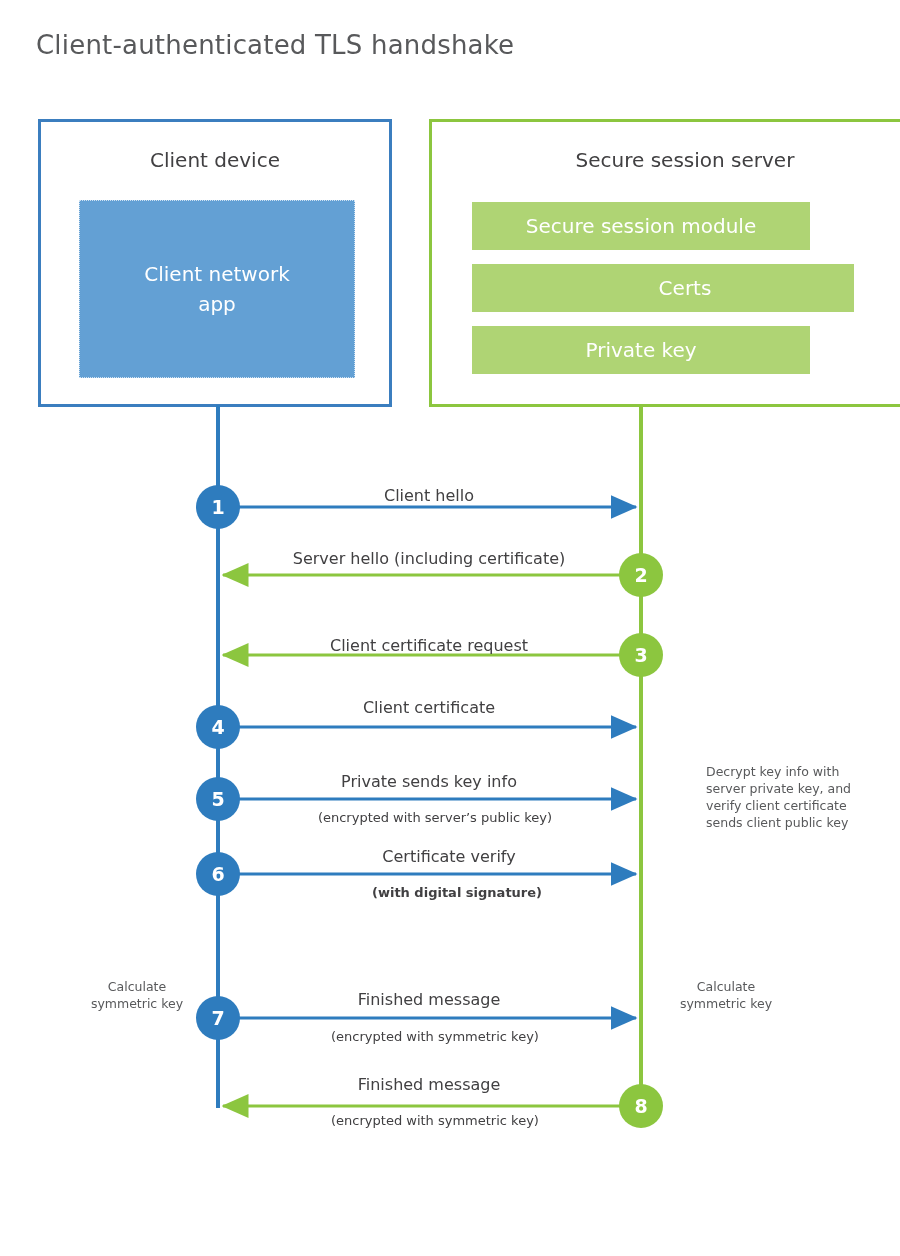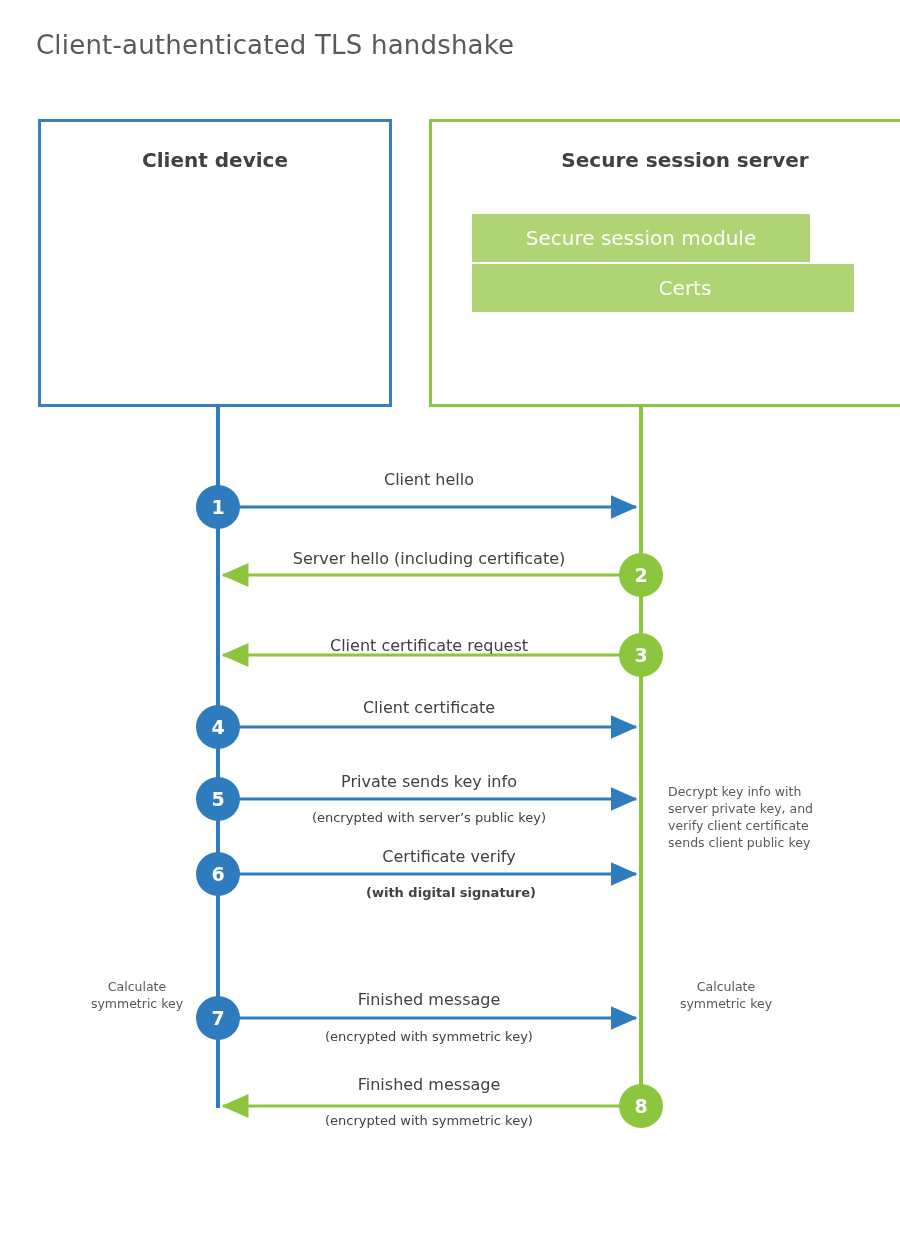--- a/index.html
+++ b/index.html
@@ -46,21 +46,21 @@
     height: 288px;
     border: 3px solid #8cc63f;
   }
   .party-title {
     position: absolute;
     left: 0;
     right: 0;
     top: 26px;
     text-align: center;
     font-size: 20px;
-    font-weight: bold;
+    font-weight: normal;
     color: #414042;
   }
 
   #client-app {
     position: absolute;
     left: 38px;
     top: 78px;
     width: 276px;
     height: 178px;
     background: #63a0d4;
@@ -83,21 +83,21 @@
     left: 40px;
     width: 338px;
     height: 48px;
     background: #afd474;
     display: flex;
     align-items: center;
     justify-content: center;
     color: #ffffff;
     font-size: 20px;
   }
-  .server-module.m0 { top: 92px; }
+  .server-module.m0 { top: 80px; }
   .server-module.m1 { top: 142px; padding-left: 44px; }
   .server-module.m2 { top: 204px; }
 
   
   #seq-svg {
     position: absolute;
     left: 0;
     top: 0;
     width: 900px;
     height: 1256px;
@@ -111,20 +111,21 @@
     white-space: nowrap;
     transform: translateX(-50%);
   }
   .msg-sublabel {
     position: absolute;
     text-align: center;
     font-size: 13px;
     color: #414042;
     white-space: nowrap;
     transform: translateX(-50%);
+    margin-left: 6px;
   }
 
   .step-num {
     position: absolute;
     width: 44px;
     height: 44px;
     border-radius: 50%;
     display: flex;
     align-items: center;
     justify-content: center;
@@ -145,26 +146,30 @@
   .side-note.right { text-align: left; }
   .side-note.left  { text-align: center; transform: translateX(-50%); margin-top: 40px; }
 </style>
 </head>
 <body>
 
 <div id="diagram-title">Client-authenticated TLS handshake</div>
 
 <div id="client-box" class="party-box">
   <div class="party-title">Client device</div>
+  <div id="client-app">
+    <div id="client-app-label">Client network app</div>
+  </div>
 </div>
 
 <div id="server-box" class="party-box">
   <div class="party-title">Secure session server</div>
   <div class="server-module m0">Secure session module</div>
   <div class="server-module m1">Certs</div>
+  <div class="server-module m2">Private key</div>
 </div>
 
 <svg id="seq-svg" viewBox="0 0 900 1256" xmlns="http://www.w3.org/2000/svg">
   <defs>
     <marker id="arrow-blue" markerWidth="9" markerHeight="8" refX="8.5" refY="4" orient="auto" markerUnits="strokeWidth">
       <path d="M0,0 L9,4 L0,8 z" fill="#2e7cbe"></path>
     </marker>
     <marker id="arrow-green" markerWidth="9" markerHeight="8" refX="8.5" refY="4" orient="auto" markerUnits="strokeWidth">
       <path d="M0,0 L9,4 L0,8 z" fill="#8cc63f"></path>
     </marker>
@@ -183,21 +188,21 @@
 
   <line x1="218" y1="799" x2="636" y2="799" stroke="#2e7cbe" stroke-width="3" marker-end="url(#arrow-blue)"></line>
 
   <line x1="218" y1="874" x2="636" y2="874" stroke="#2e7cbe" stroke-width="3" marker-end="url(#arrow-blue)"></line>
 
   <line x1="218" y1="1018" x2="636" y2="1018" stroke="#2e7cbe" stroke-width="3" marker-end="url(#arrow-blue)"></line>
 
   <line x1="641" y1="1106" x2="223" y2="1106" stroke="#8cc63f" stroke-width="3" marker-end="url(#arrow-green)"></line>
 </svg>
 
-<div class="msg-label" style="left:429px; top:470px;">Client hello</div>
+<div class="msg-label" style="left:429px; top:486px;">Client hello</div>
 
 <div class="msg-label" style="left:429px; top:549px;">Server hello (including certificate)</div>
 
 <div class="msg-label" style="left:429px; top:628px;margin-top:8px;">Client certificate request</div>
 
 <div class="msg-label" style="left:429px; top:698px;">Client certificate</div>
 
 <div class="msg-label" style="left:429px; top:772px;">Private sends key info</div>
 <div class="msg-sublabel" style="left:429px; top:810px;">(encrypted with server’s public key)</div>
 
@@ -212,21 +217,21 @@
 
 <div class="step-num blue" style="left:218px; top:507px;">1</div>
 <div class="step-num green" style="left:641px; top:575px;">2</div>
 <div class="step-num green" style="left:641px; top:655px;">3</div>
 <div class="step-num blue" style="left:218px; top:727px;">4</div>
 <div class="step-num blue" style="left:218px; top:799px;">5</div>
 <div class="step-num blue" style="left:218px; top:874px;">6</div>
 <div class="step-num blue" style="left:218px; top:1018px;">7</div>
 <div class="step-num green" style="left:641px; top:1106px;">8</div>
 
-<div class="side-note right" style="left:668px; top:763px; width:170px;margin-top:20px;">
+<div class="side-note right" style="left:706px; top:763px; width:170px;">
   <div>Decrypt key info with</div>
   <div>server private key, and</div>
   <div>verify client certificate</div>
   <div>sends client public key</div>
 </div>
 
 <div class="side-note left" style="left:137px; top:938px; width:150px;">
   <div>Calculate</div>
   <div>symmetric key</div>
 </div>

